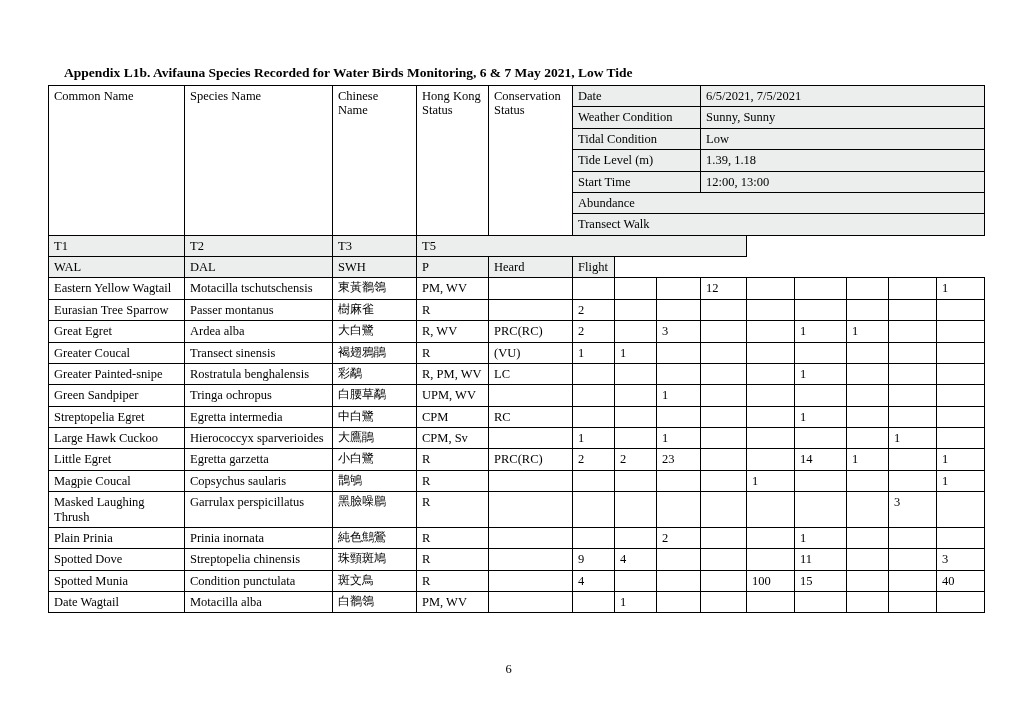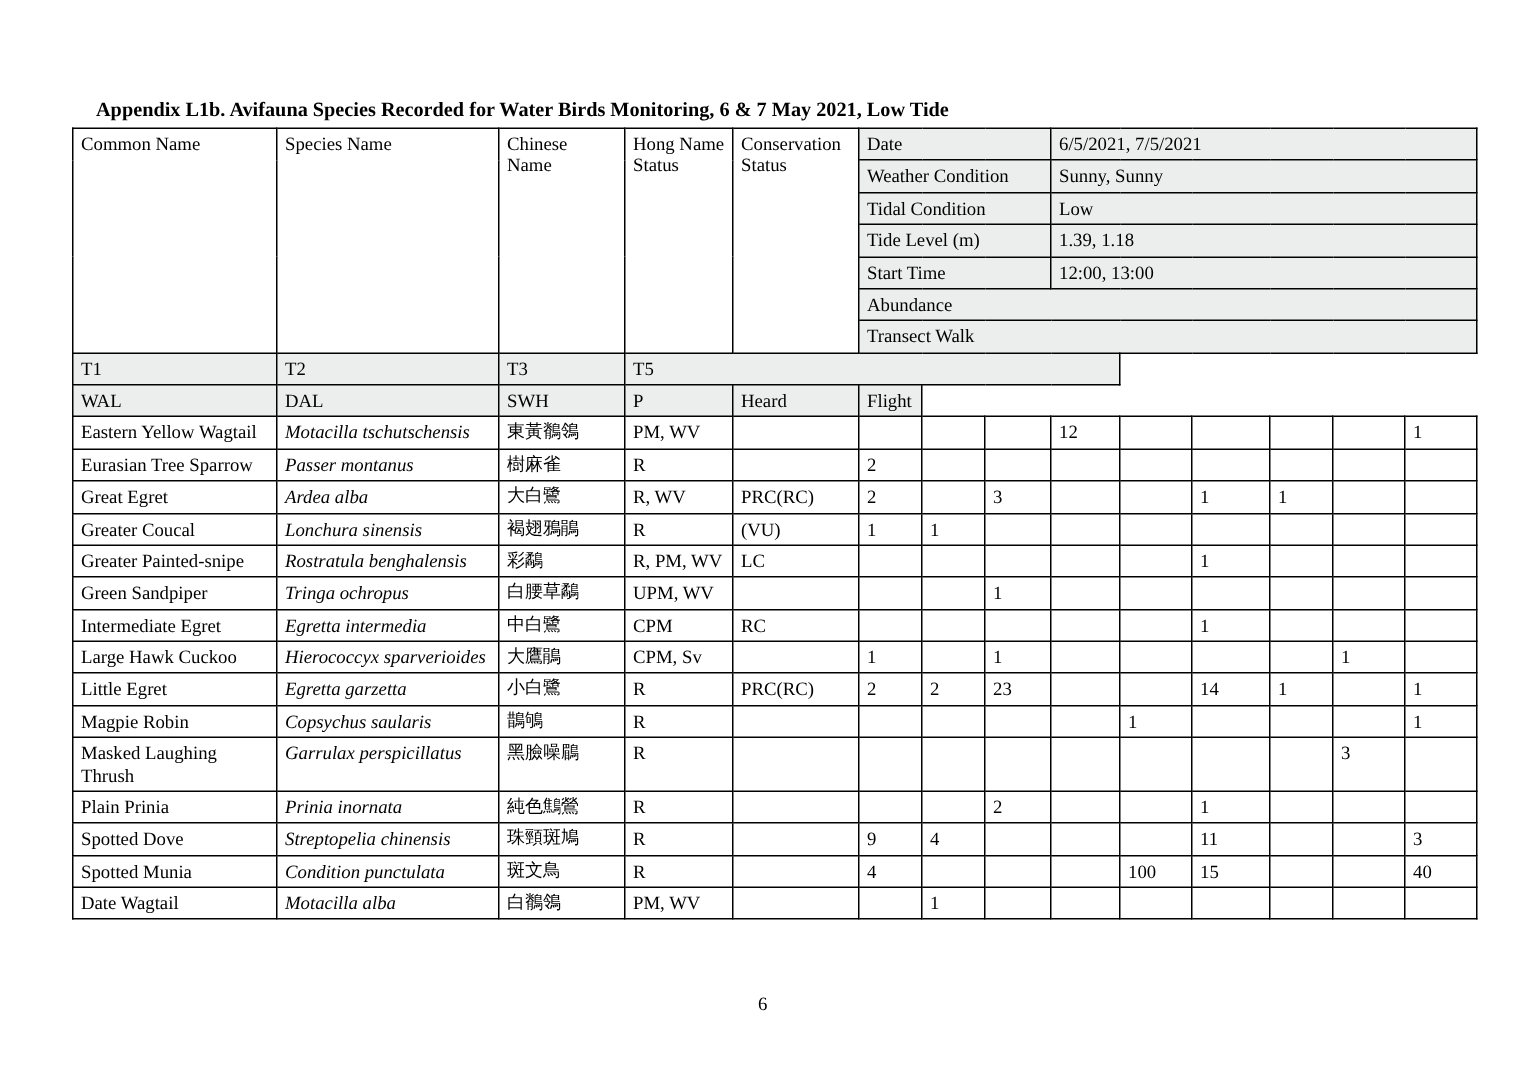--- a/index.html
+++ b/index.html
@@ -61,21 +61,20 @@
     white-space: nowrap;
     font-family: Liberation Serif, serif;
   }
   .meta-plain {
     background: #eceded !important;
   }
   .sub-hdr {
     background: #eceded !important;
   }
   .species-name {
-    font-style: italic;
   }
   .num {
     text-align: left;
   }
   .cjk {
     font-family: "DejaVu Sans", "Liberation Sans", sans-serif;
     font-size: 12px;
   }
   .pagenum {
     position: absolute;
@@ -123,21 +122,21 @@
         <col class="c-swh">
         <col class="c-p">
         <col class="c-heard">
         <col class="c-flight">
     </colgroup>
     <thead>
       <tr>
         <td class="hdr-cell" rowspan="7">Common Name</td>
         <td class="hdr-cell" rowspan="7">Species Name</td>
         <td class="hdr-cell" rowspan="7">Chinese Name</td>
-        <td class="hdr-cell" rowspan="7">Hong Name Status</td>
+        <td class="hdr-cell" rowspan="7">Hong Kong Status</td>
         <td class="hdr-cell" rowspan="7">Conservation Status</td>
         <td class="meta-label" colspan="3">Date</td>
         <td class="meta-value" colspan="6">6/5/2021, 7/5/2021</td>
       </tr>
       <tr>
         <td class="meta-label" colspan="3">Weather Condition</td>
         <td class="meta-value" colspan="6">Sunny, Sunny</td>
       </tr>
       <tr>
         <td class="meta-label" colspan="3">Tidal Condition</td>
@@ -216,21 +215,21 @@
           <td class="num">3</td>
           <td class="num"></td>
           <td class="num"></td>
           <td class="num">1</td>
           <td class="num">1</td>
           <td class="num"></td>
           <td class="num"></td>
         </tr>
         <tr>
           <td>Greater Coucal</td>
-          <td class="species-name">Lonchura sinensis</td>
+          <td class="species-name">Transect sinensis</td>
           <td class="cjk">褐翅鴉鵑</td>
           <td>R</td>
           <td>(VU)</td>
           <td class="num">1</td>
           <td class="num">1</td>
           <td class="num"></td>
           <td class="num"></td>
           <td class="num"></td>
           <td class="num"></td>
           <td class="num"></td>
@@ -263,21 +262,21 @@
           <td class="num"></td>
           <td class="num">1</td>
           <td class="num"></td>
           <td class="num"></td>
           <td class="num"></td>
           <td class="num"></td>
           <td class="num"></td>
           <td class="num"></td>
         </tr>
         <tr>
-          <td>Intermediate Egret</td>
+          <td>Streptopelia Egret</td>
           <td class="species-name">Egretta intermedia</td>
           <td class="cjk">中白鷺</td>
           <td>CPM</td>
           <td>RC</td>
           <td class="num"></td>
           <td class="num"></td>
           <td class="num"></td>
           <td class="num"></td>
           <td class="num"></td>
           <td class="num">1</td>
@@ -311,21 +310,21 @@
           <td class="num">2</td>
           <td class="num">23</td>
           <td class="num"></td>
           <td class="num"></td>
           <td class="num">14</td>
           <td class="num">1</td>
           <td class="num"></td>
           <td class="num">1</td>
         </tr>
         <tr>
-          <td>Magpie Robin</td>
+          <td>Magpie Coucal</td>
           <td class="species-name">Copsychus saularis</td>
           <td class="cjk">鵲鴝</td>
           <td>R</td>
           <td></td>
           <td class="num"></td>
           <td class="num"></td>
           <td class="num"></td>
           <td class="num"></td>
           <td class="num">1</td>
           <td class="num"></td>

